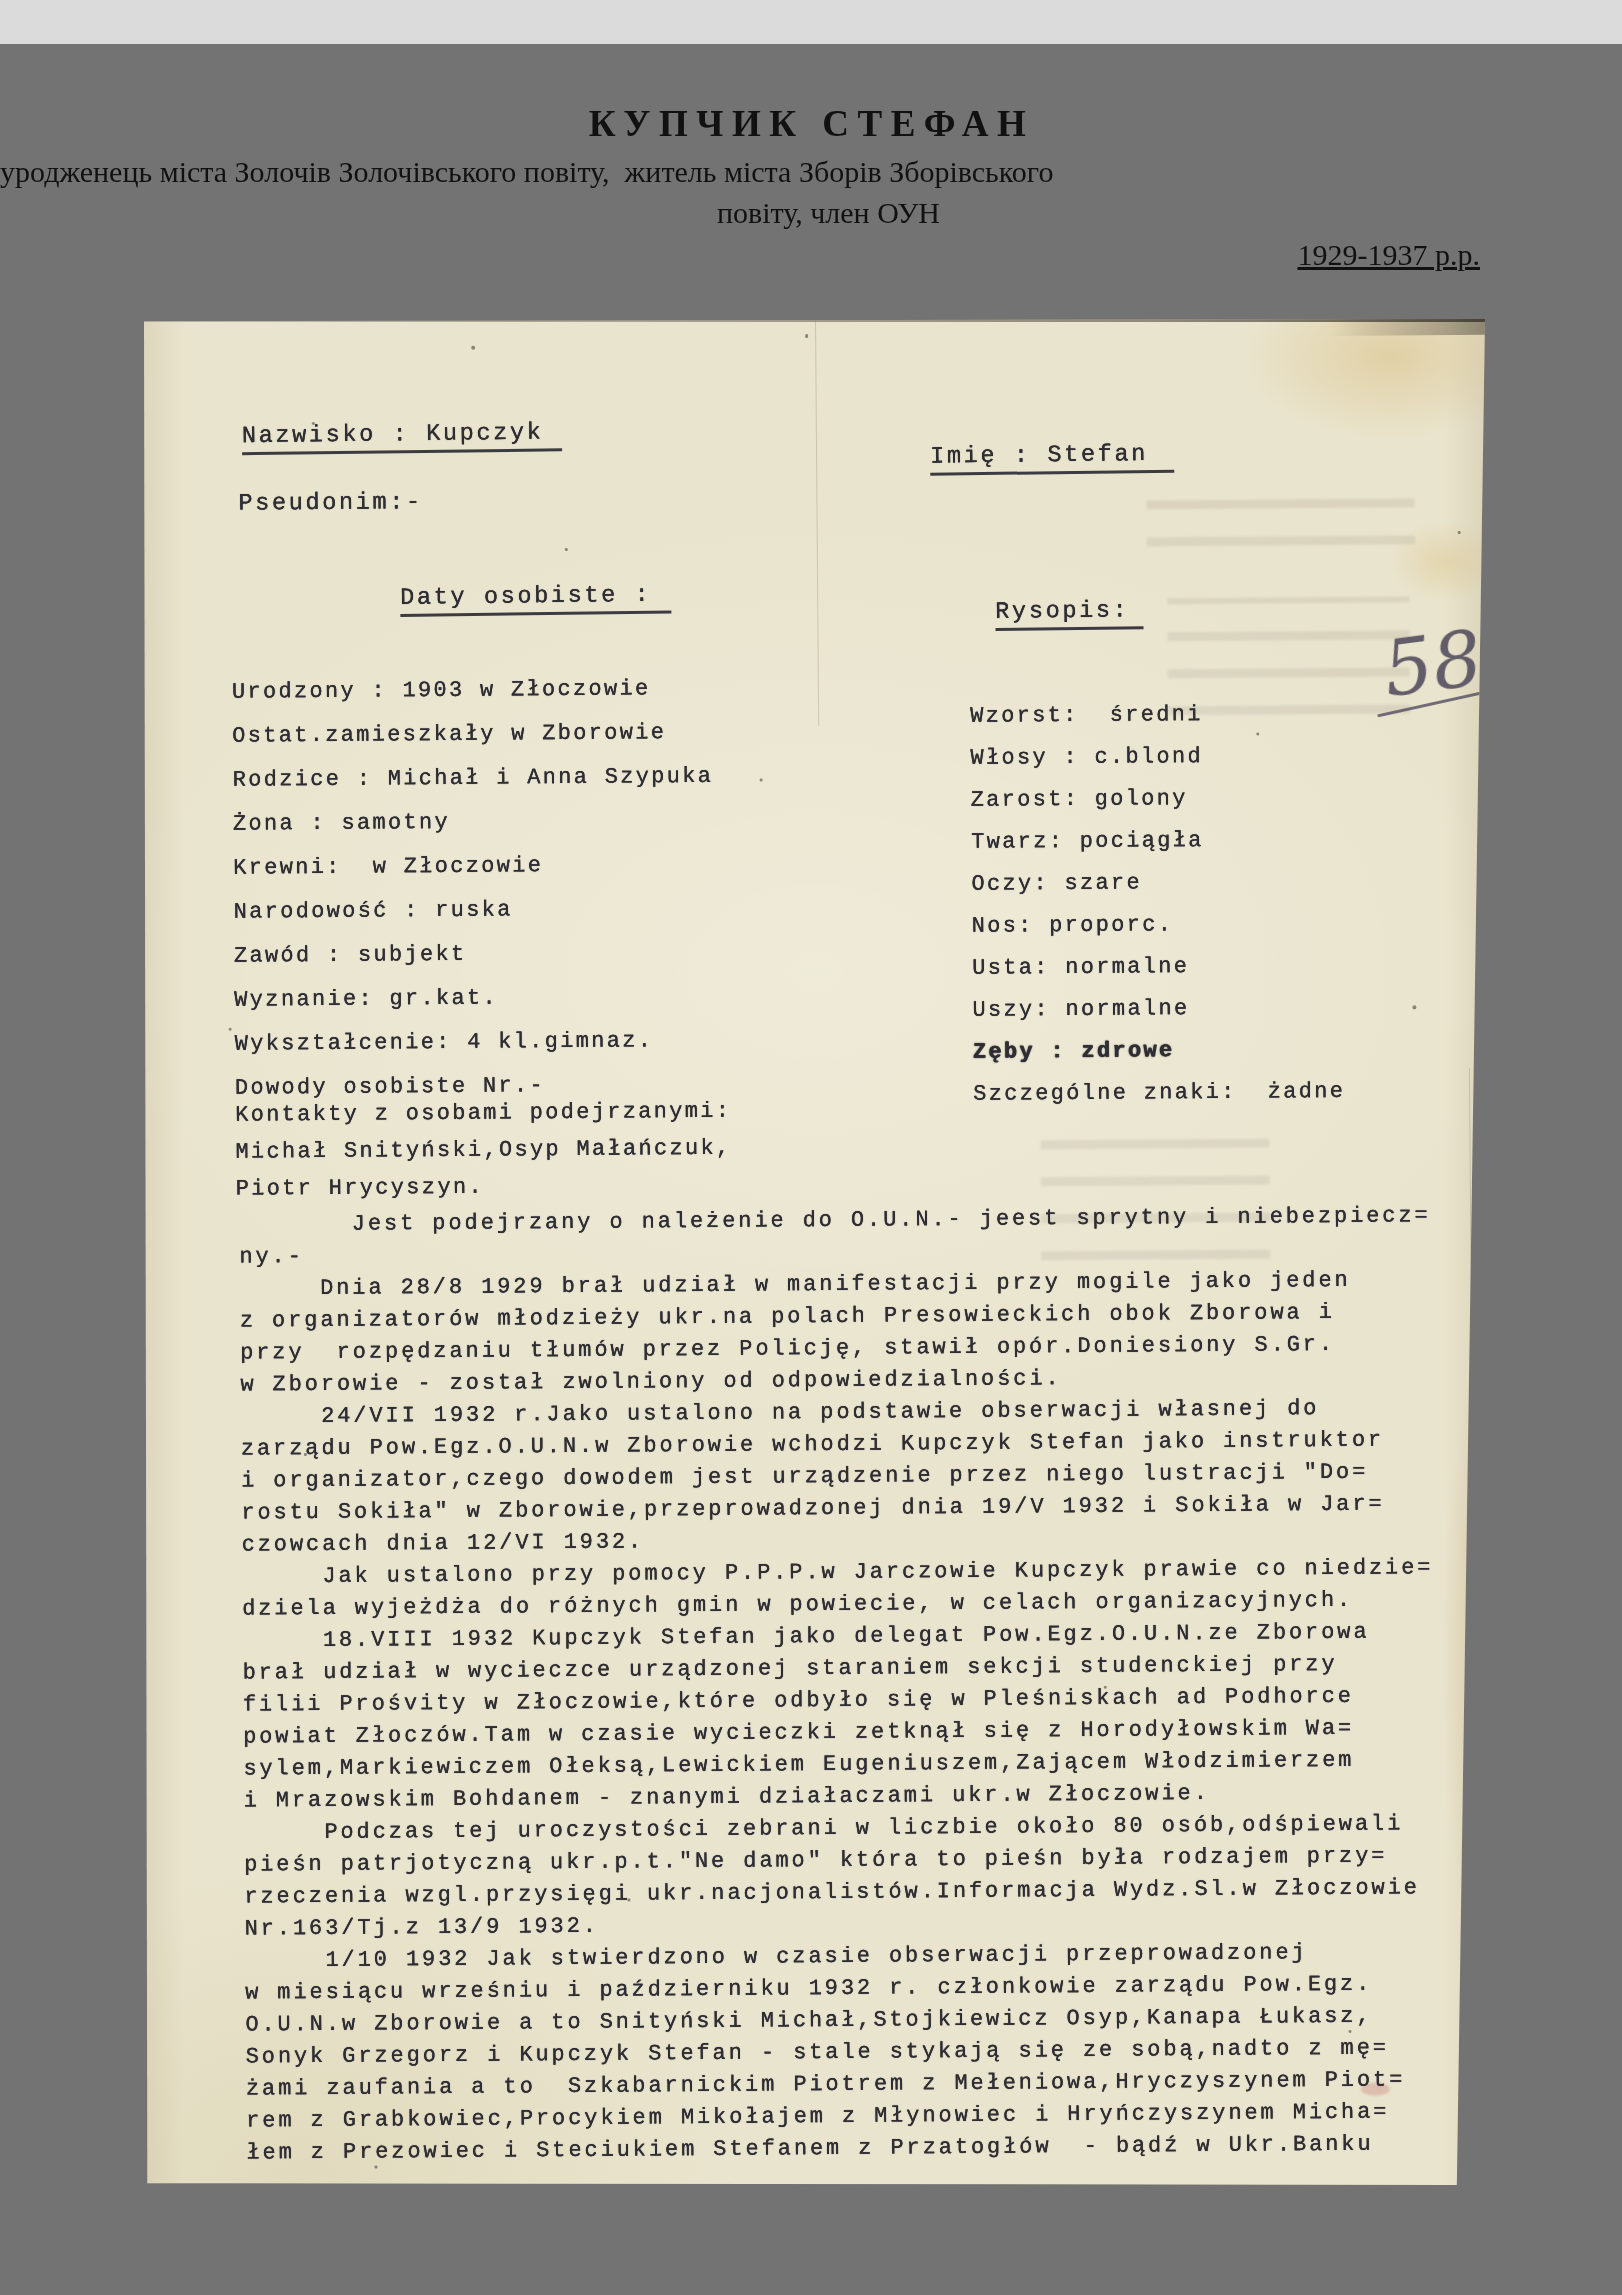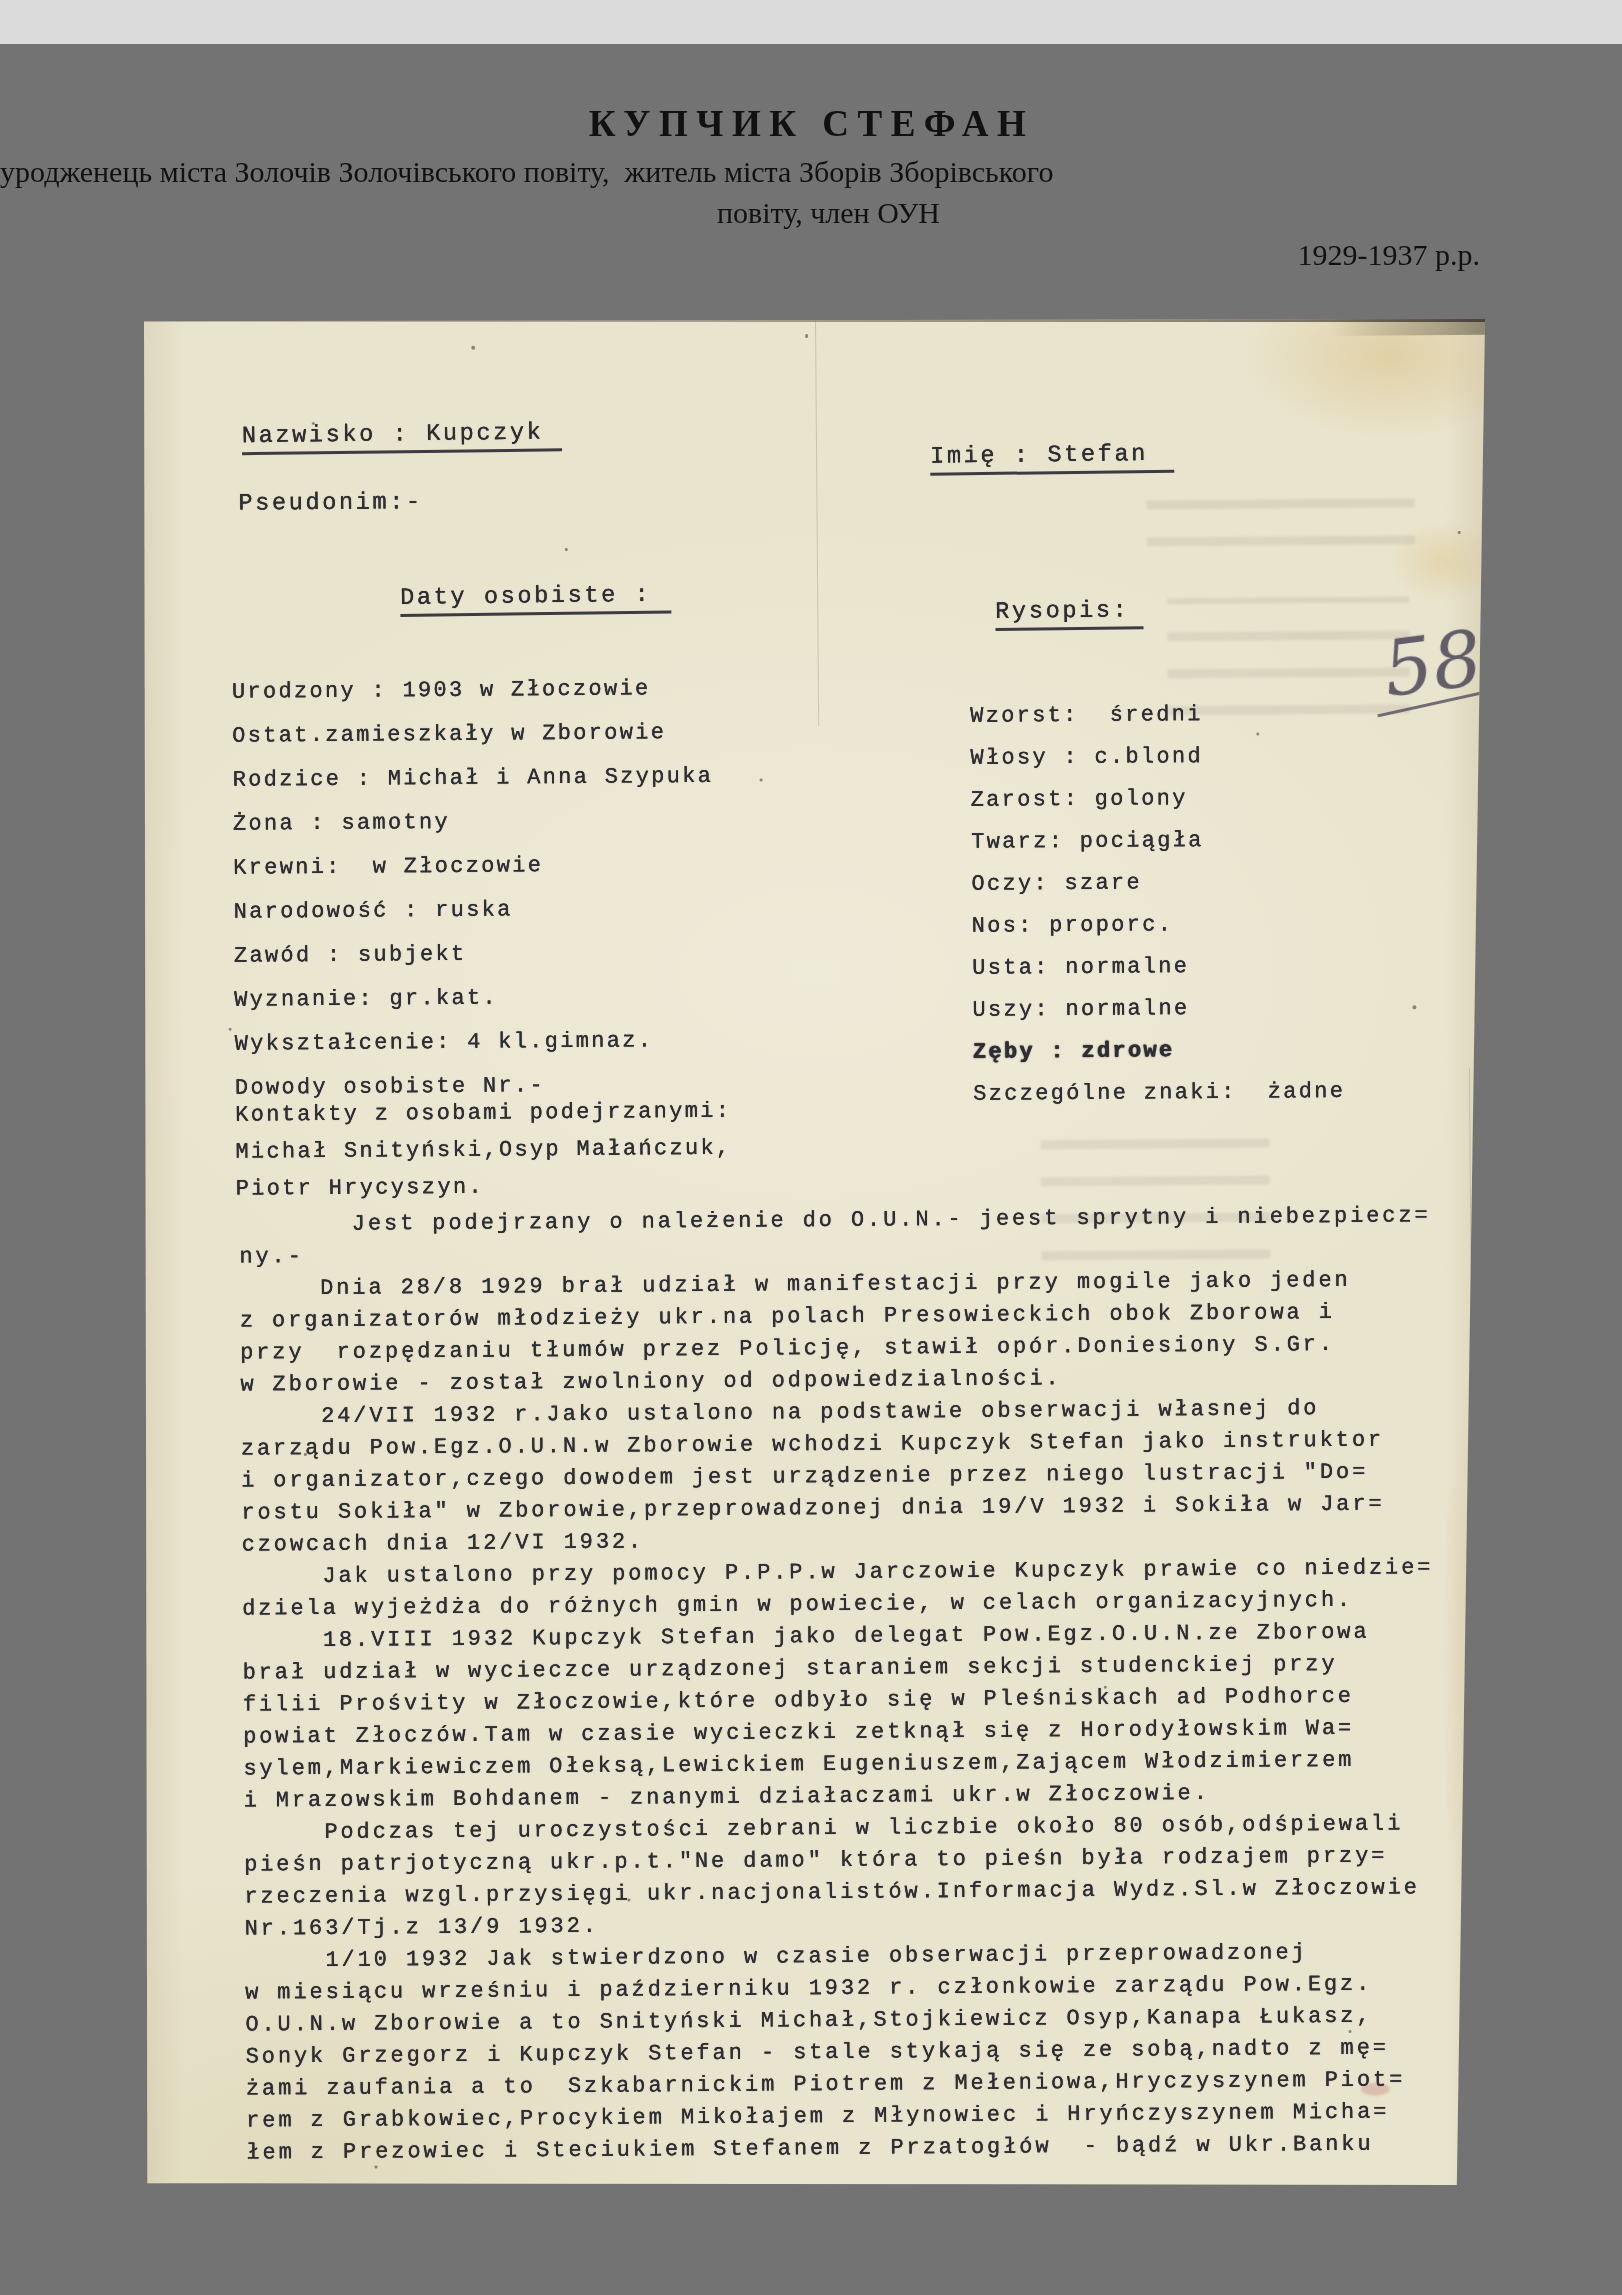--- a/index.html
+++ b/index.html
@@ -21,20 +21,21 @@
     position:absolute;left:0;top:111px;width:100%;
     text-align:left;font-size:30px;white-space:pre;
   }
   .header .sub2{
     position:absolute;left:0;top:152px;width:100%;
     text-align:center;font-size:30px;padding-left:17px;
   }
   .header .daterange{
     position:absolute;right:143px;top:194px;
     font-size:30px;
+    text-decoration:underline;
   }
   
   .paper{
     position:absolute;left:144px;top:275px;width:1341px;height:1866px;
     background:
       radial-gradient(ellipse 209px 118px at 93% 2%,  rgba(206,162,74,.30), transparent 70%),
       radial-gradient(ellipse 79px 59px  at 97% 13%, rgba(210,170,80,.25), transparent 70%),
       radial-gradient(ellipse 59px 393px  at 100% 72%,rgba(188,140,72,.20), transparent 75%),
       radial-gradient(ellipse 589px 458px at 12% 100%,rgba(188,172,118,.18), transparent 70%),
       radial-gradient(ellipse 916px 589px at 50% 35%,rgba(255,255,248,.25), transparent 80%),

